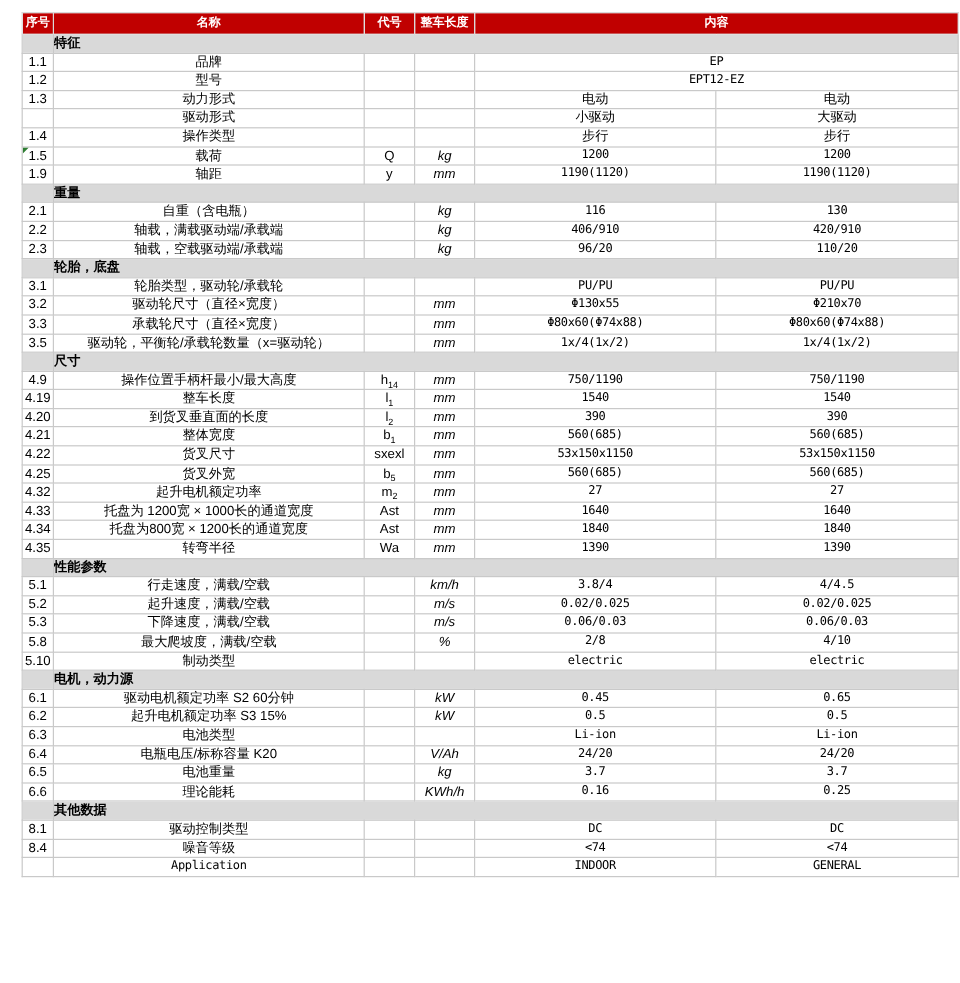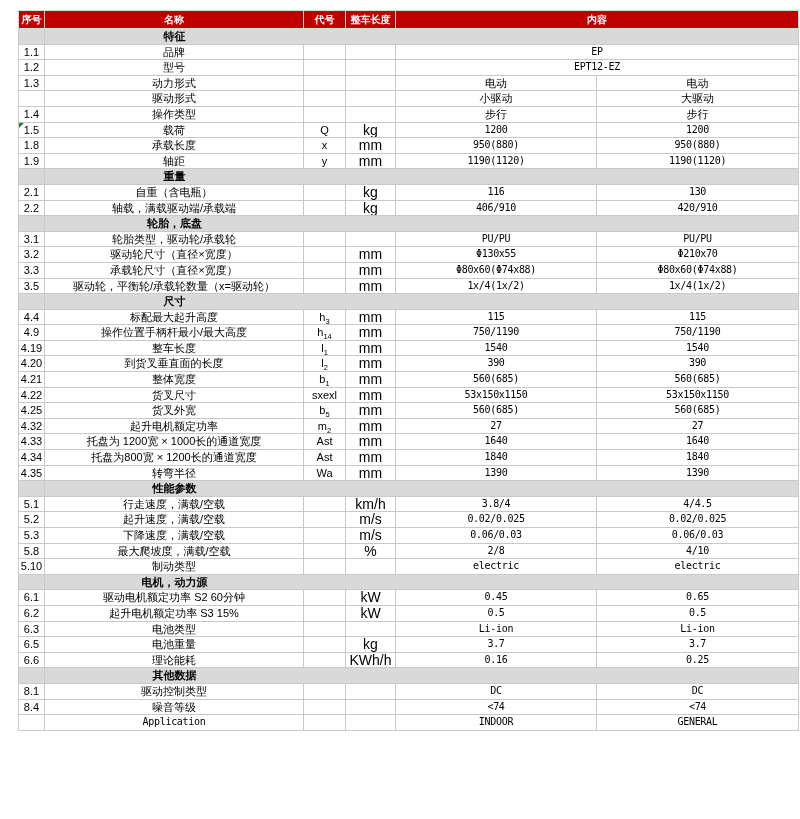--- a/index.html
+++ b/index.html
@@ -24,30 +24,30 @@
   tbody td{
     border:1px solid var(--border);
     font-size:11px;text-align:center;padding:0;
     height:14.6px;line-height:14.6px;
     white-space:nowrap;overflow:hidden;
   }
   td.no{position:relative;}
   tr.section td{background:var(--section-bg);}
   td.sec{text-align:left;}
   .section-label{
-    display:inline-block;width:259px;text-align:center;
+    display:inline-block;width:259px;text-align:left;
     font-weight:bold;font-size:11px;
   }
   td.mono{
     font-family:"DejaVu Sans Mono", monospace;
     font-size:10px;letter-spacing:-0.3px;
   }
   td.code{font-size:11px;}
   td.code sub{font-size:7.5px;line-height:0;}
-  td.unit{font-size:14px;}
+  td.unit{font-size:11px;font-style:italic;}
   .marker{
     position:absolute;top:0;left:0;width:0;height:0;
     border-top:5px solid var(--marker);
     border-right:5px solid transparent;
   }
 </style>
 </head>
 <body>
 
 <div class="sheet">
@@ -114,28 +114,20 @@
         </tr>
         <tr>
           <td class="no">1.5<span class="marker"></span></td>
           <td class="name">载荷</td>
           <td class="code">Q</td>
           <td class="unit">kg</td>
           <td class="val mono">1200</td>
           <td class="val mono">1200</td>
         </tr>
         <tr>
-          <td class="no">1.8</td>
-          <td class="name">承载长度</td>
-          <td class="code">x</td>
-          <td class="unit">mm</td>
-          <td class="val mono">950(880)</td>
-          <td class="val mono">950(880)</td>
-        </tr>
-        <tr>
           <td class="no">1.9</td>
           <td class="name">轴距</td>
           <td class="code">y</td>
           <td class="unit">mm</td>
           <td class="val mono">1190(1120)</td>
           <td class="val mono">1190(1120)</td>
         </tr>
         <tr class="section">
           <td class="no"></td>
           <td class="sec" colspan="5"><div class="section-label">重量</div></td>
@@ -149,20 +141,28 @@
           <td class="val mono">130</td>
         </tr>
         <tr>
           <td class="no">2.2</td>
           <td class="name">轴载，满载驱动端/承载端</td>
           <td class="code"></td>
           <td class="unit">kg</td>
           <td class="val mono">406/910</td>
           <td class="val mono">420/910</td>
         </tr>
+        <tr>
+          <td class="no">2.3</td>
+          <td class="name">轴载，空载驱动端/承载端</td>
+          <td class="code"></td>
+          <td class="unit">kg</td>
+          <td class="val mono">96/20</td>
+          <td class="val mono">110/20</td>
+        </tr>
         <tr class="section">
           <td class="no"></td>
           <td class="sec" colspan="5"><div class="section-label">轮胎，底盘</div></td>
         </tr>
         <tr>
           <td class="no">3.1</td>
           <td class="name">轮胎类型，驱动轮/承载轮</td>
           <td class="code"></td>
           <td class="unit"></td>
           <td class="val mono">PU/PU</td>
@@ -188,28 +188,20 @@
           <td class="no">3.5</td>
           <td class="name">驱动轮，平衡轮/承载轮数量（x=驱动轮）</td>
           <td class="code"></td>
           <td class="unit">mm</td>
           <td class="val mono">1x/4(1x/2)</td>
           <td class="val mono">1x/4(1x/2)</td>
         </tr>
         <tr class="section">
           <td class="no"></td>
           <td class="sec" colspan="5"><div class="section-label">尺寸</div></td>
-        </tr>
-        <tr>
-          <td class="no">4.4</td>
-          <td class="name">标配最大起升高度</td>
-          <td class="code">h<sub>3</sub></td>
-          <td class="unit">mm</td>
-          <td class="val mono">115</td>
-          <td class="val mono">115</td>
         </tr>
         <tr>
           <td class="no">4.9</td>
           <td class="name">操作位置手柄杆最小/最大高度</td>
           <td class="code">h<sub>14</sub></td>
           <td class="unit">mm</td>
           <td class="val mono">750/1190</td>
           <td class="val mono">750/1190</td>
         </tr>
         <tr>
@@ -348,20 +340,28 @@
           <td class="val mono">0.5</td>
           <td class="val mono">0.5</td>
         </tr>
         <tr>
           <td class="no">6.3</td>
           <td class="name">电池类型</td>
           <td class="code"></td>
           <td class="unit"></td>
           <td class="val mono">Li-ion</td>
           <td class="val mono">Li-ion</td>
+        </tr>
+        <tr>
+          <td class="no">6.4</td>
+          <td class="name">电瓶电压/标称容量 K20</td>
+          <td class="code"></td>
+          <td class="unit">V/Ah</td>
+          <td class="val mono">24/20</td>
+          <td class="val mono">24/20</td>
         </tr>
         <tr>
           <td class="no">6.5</td>
           <td class="name">电池重量</td>
           <td class="code"></td>
           <td class="unit">kg</td>
           <td class="val mono">3.7</td>
           <td class="val mono">3.7</td>
         </tr>
         <tr>

